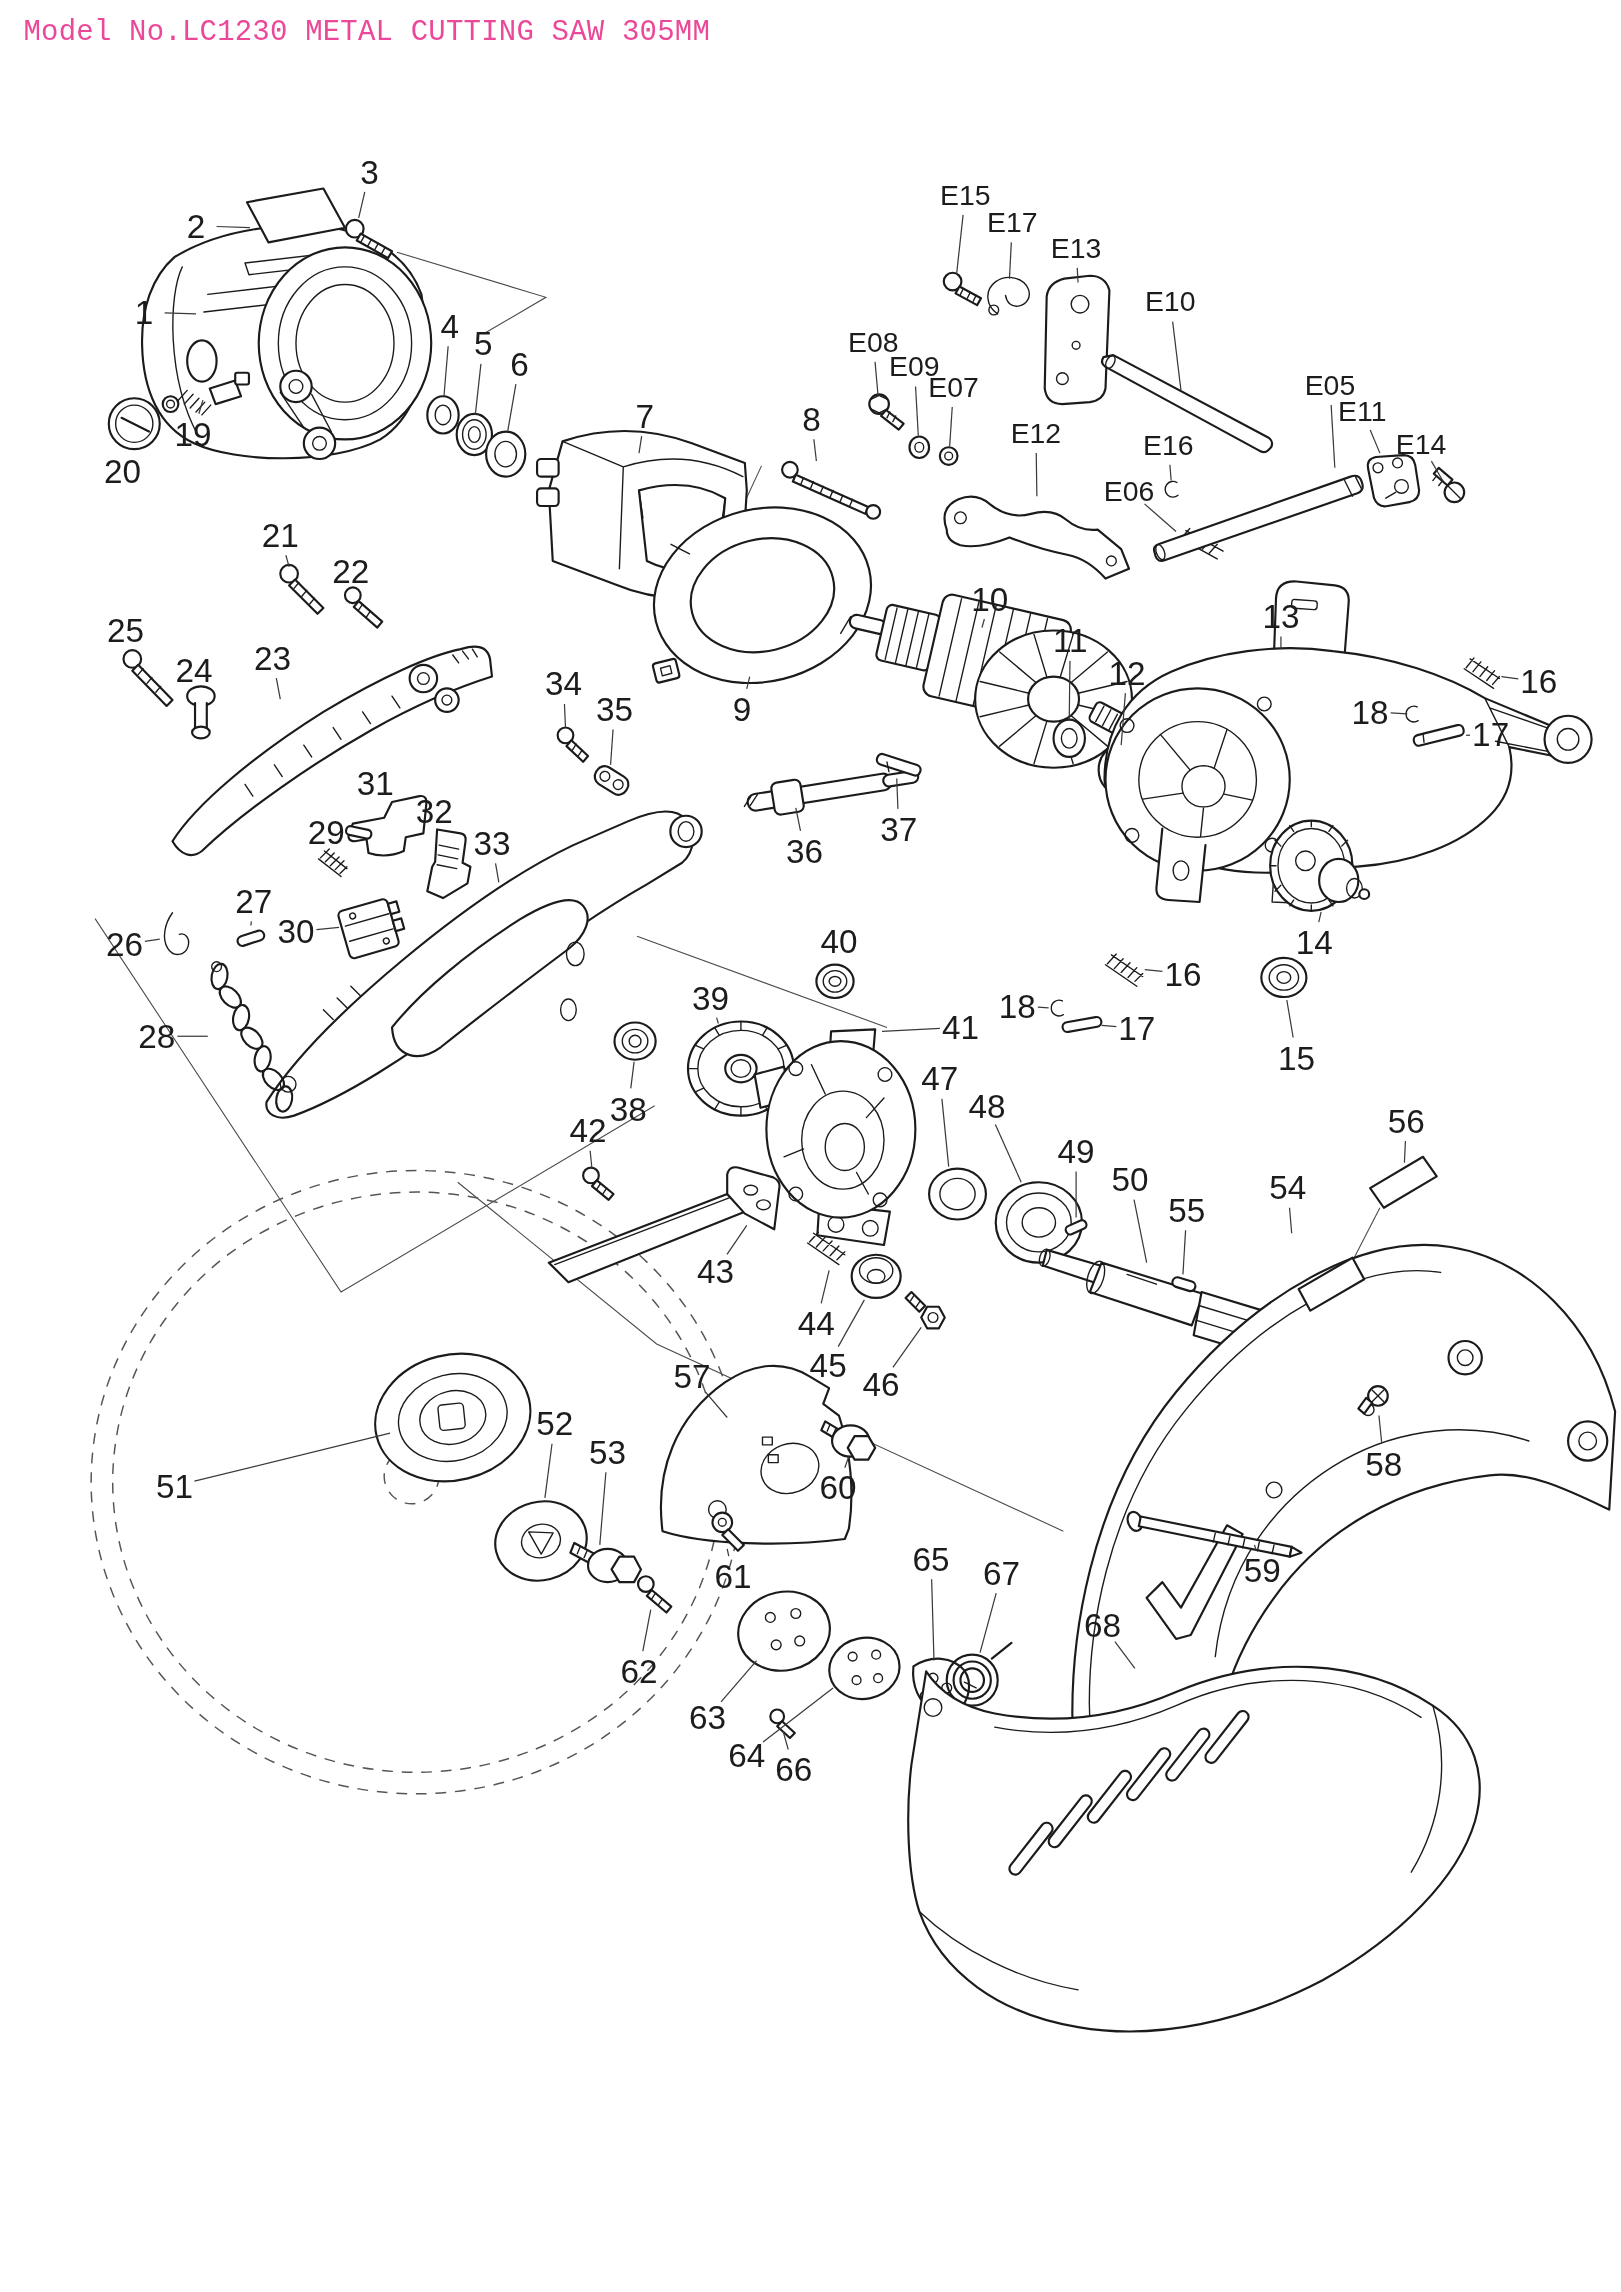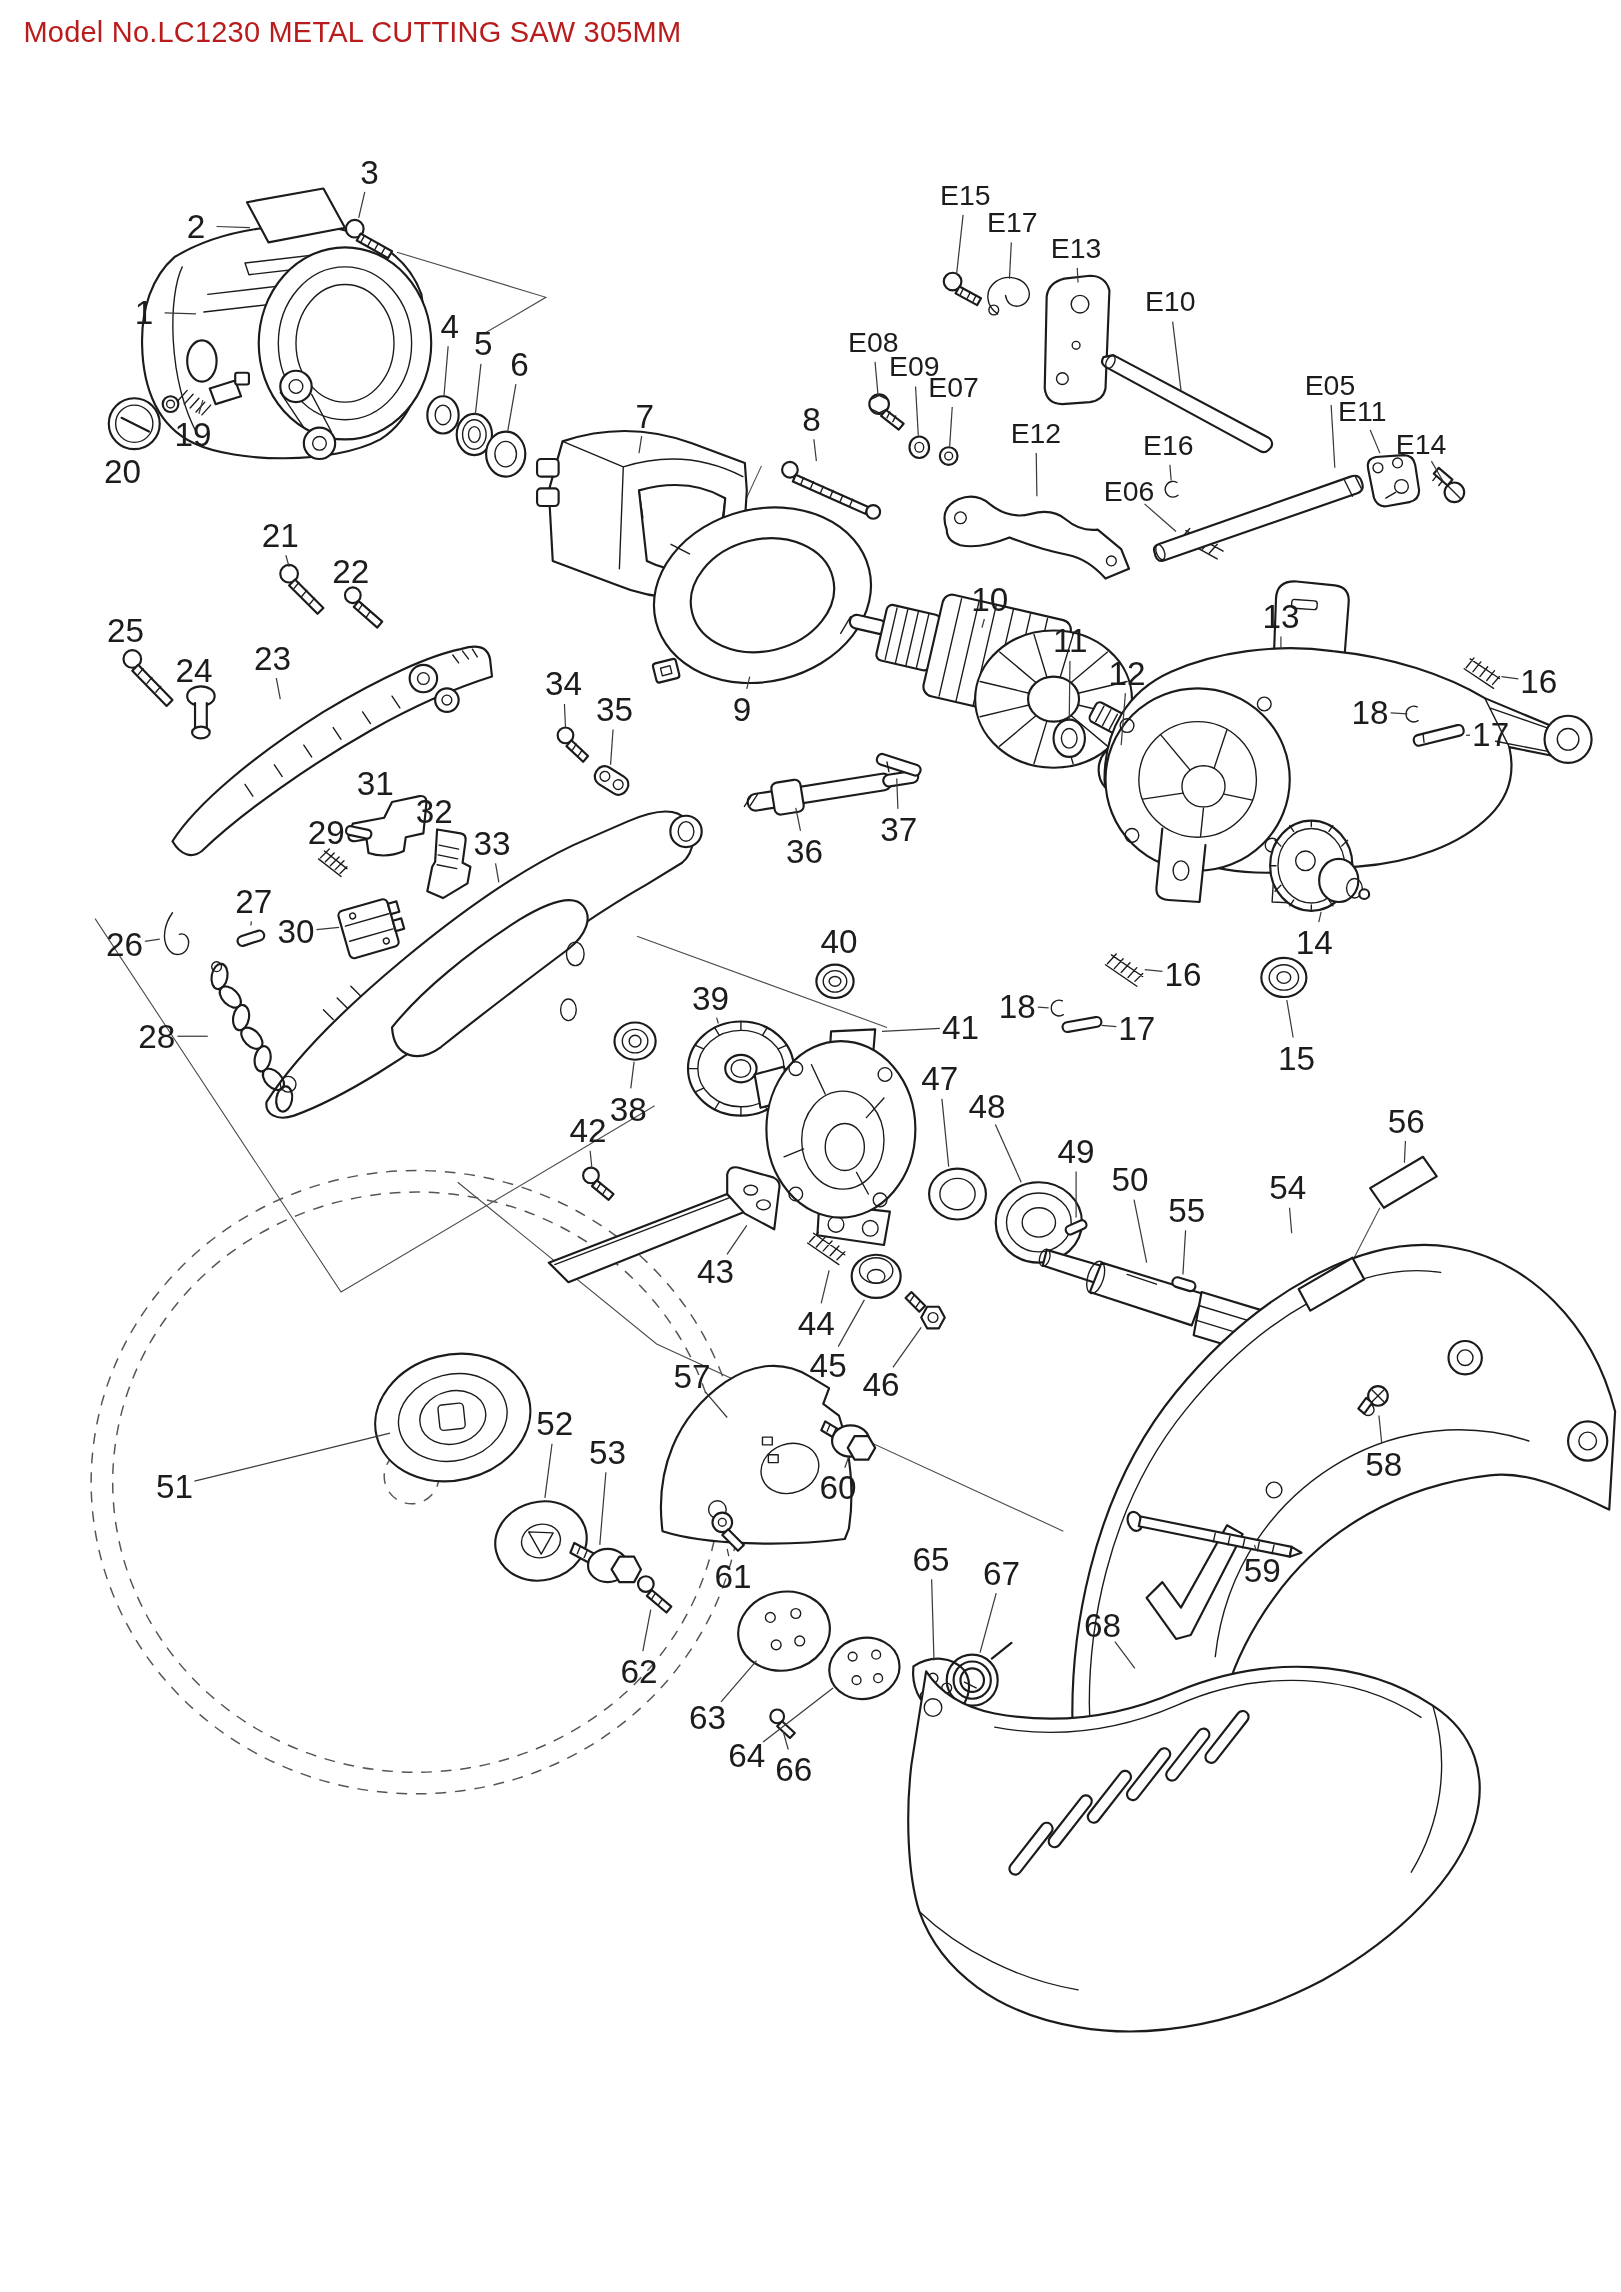--- a/index.html
+++ b/index.html
@@ -1,18 +1,18 @@
 <!DOCTYPE html>
 <html><head>
 <meta charset="utf-8">
 <style>
   html,body{margin:0;padding:0;background:#fff;}
   #page{position:relative;width:1621px;height:2293px;background:#fff;overflow:hidden;
         font-family:"Liberation Sans",sans-serif;}
-  .title{position:absolute;left:23.5px;top:15.7px;font-size:29px;color:#b91c1c;letter-spacing:0.2px;}
+  .title{position:absolute;left:23.5px;top:15.7px;font-size:29px;color:#ec4899;letter-spacing:0.2px;font-family:Liberation Mono, monospace;}
   svg{position:absolute;left:0;top:0;}
   .o {fill:#fff;stroke:#1b1b1b;stroke-width:2.2;stroke-linejoin:round;stroke-linecap:round;}
   .n {fill:none;stroke:#1b1b1b;stroke-width:2.2;stroke-linejoin:round;stroke-linecap:round;}
   .t {fill:none;stroke:#1b1b1b;stroke-width:1.4;stroke-linejoin:round;stroke-linecap:round;}
   .t2{fill:none;stroke:#4a4a4a;stroke-width:1.1;}
   .dash{fill:none;stroke:#555;stroke-width:1.5;stroke-dasharray:11 9;}
   .leader{stroke:#3a3a3a;stroke-width:1.25;}
   .nlabel{font:34px "Liberation Sans",sans-serif;fill:#1c1c1c;text-anchor:middle;}
   .elabel{font:29px "Liberation Sans",sans-serif;fill:#1c1c1c;text-anchor:middle;}
 </style>

